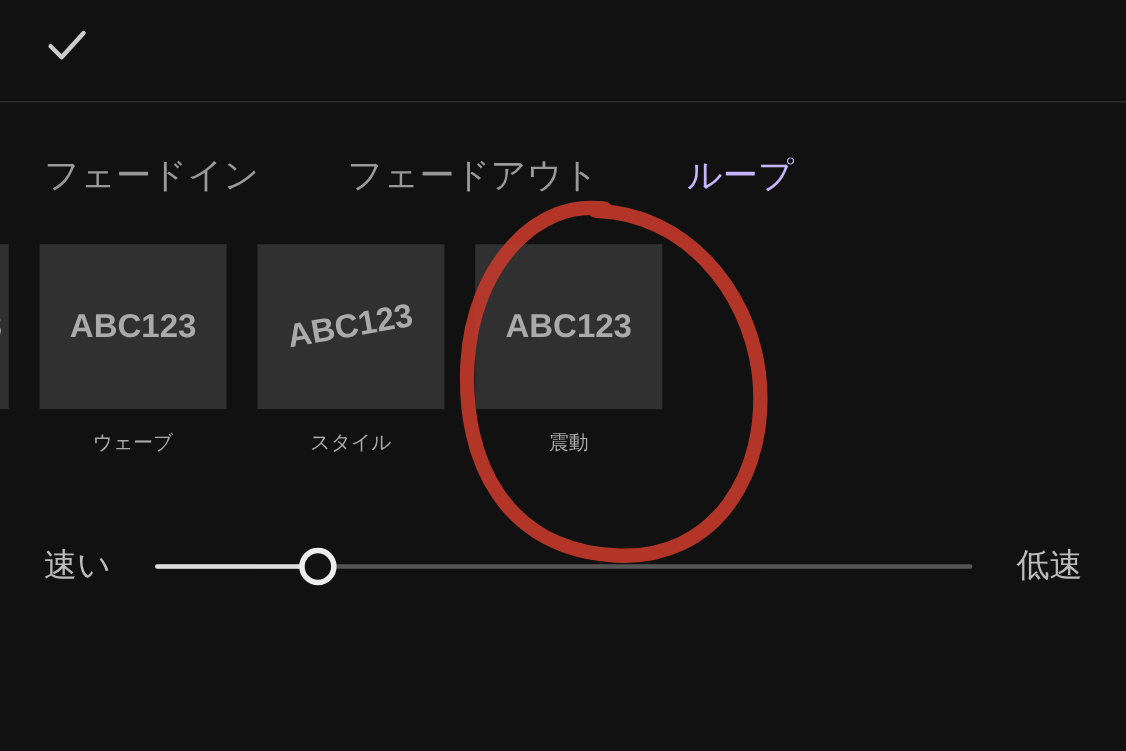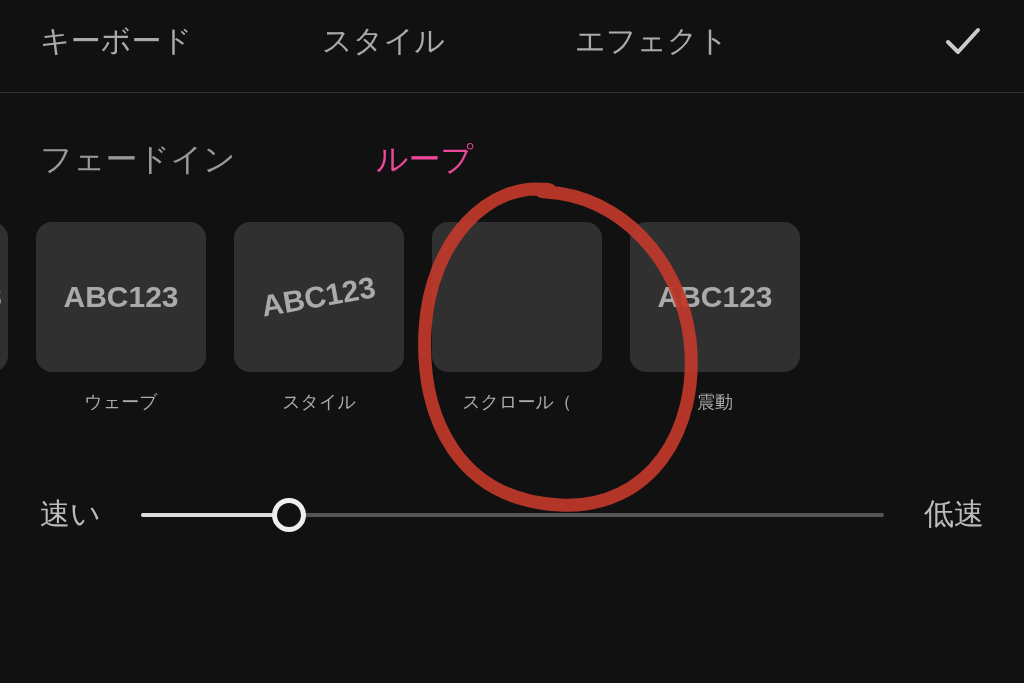--- a/index.html
+++ b/index.html
@@ -28,32 +28,31 @@
       font-size: 30px;
       color: #aaa;
       cursor: pointer;
     }
     .check-btn {
       cursor: pointer;
     }
     .check-btn svg { display: block; }
     .sub-tabs {
       display: flex;
-      gap: 101px;
+      gap: 80px;
       padding: 45px 40px 40px 40px;
       font-family: Liberation Serif, serif;
     }
     .sub-tab {
       font-size: 32px;
       color: #999;
       cursor: pointer;
     }
     .sub-tab.active {
-      color: #ec4899;
-      margin-left: 39px;
+      color: #c4b5fd;
     }
     .effects-row {
       display: flex;
       gap: 28px;
       padding: 0px 0 20px 0;
       position: relative;
       margin-left: -40px;
     }
     .effect-item {
       display: flex;
@@ -64,21 +63,21 @@
       cursor: pointer;
     }
     .effect-item.partial-left {
       width: 48px;
       align-items: flex-end;
     }
     .preview-box {
       width: 170px;
       height: 150px;
       background: #303030;
-      border-radius: 16px;
+      border-radius: 0;
       display: flex;
       align-items: center;
       justify-content: center;
       font-size: 30px;
       font-weight: 600;
       color: #aaa;
       margin-bottom: 18px;
       overflow: hidden;
     }
     .partial-left .preview-box {
@@ -142,34 +141,30 @@
     }
     .annotation {
       position: absolute;
       pointer-events: none;
     }
   </style>
 </head>
 <body>
 
 <div class="top-tabs">
-  <div class="top-tab-group">
-    <div class="top-tab">キーボード</div>
-    <div class="top-tab">スタイル</div>
-    <div class="top-tab">エフェクト</div>
-  </div>
   <div class="check-btn">
     <svg width="42" height="42" viewBox="0 0 42 42">
         <path d="M6 22 L16 32 L36 10" stroke="#ccc" stroke-width="4" fill="none" stroke-linecap="round" stroke-linejoin="round"></path>
       </svg>
   </div>
 </div>
 
 <div class="sub-tabs">
   <div class="sub-tab">フェードイン</div>
+  <div class="sub-tab">フェードアウト</div>
   <div class="sub-tab active">ループ</div>
 </div>
 
 <div class="effects-row">
   <div class="effect-item partial-left">
     <div class="preview-box">
         <span class="colorsplit">23</span>
       </div>
     <div class="effect-label">&nbsp;</div>
   </div>
@@ -182,26 +177,20 @@
   </div>
 
   <div class="effect-item">
     <div class="preview-box">
         <span class="tilted">ABC123</span>
       </div>
     <div class="effect-label">スタイル</div>
   </div>
 
 
-  <div class="effect-item">
-    <div class="preview-box">
-        <span></span>
-      </div>
-    <div class="effect-label">スクロール（</div>
-  </div>
 
   <div class="effect-item">
     <div class="preview-box">
         <span>ABC123</span>
       </div>
     <div class="effect-label">震動</div>
   </div>
 
 </div>
 

